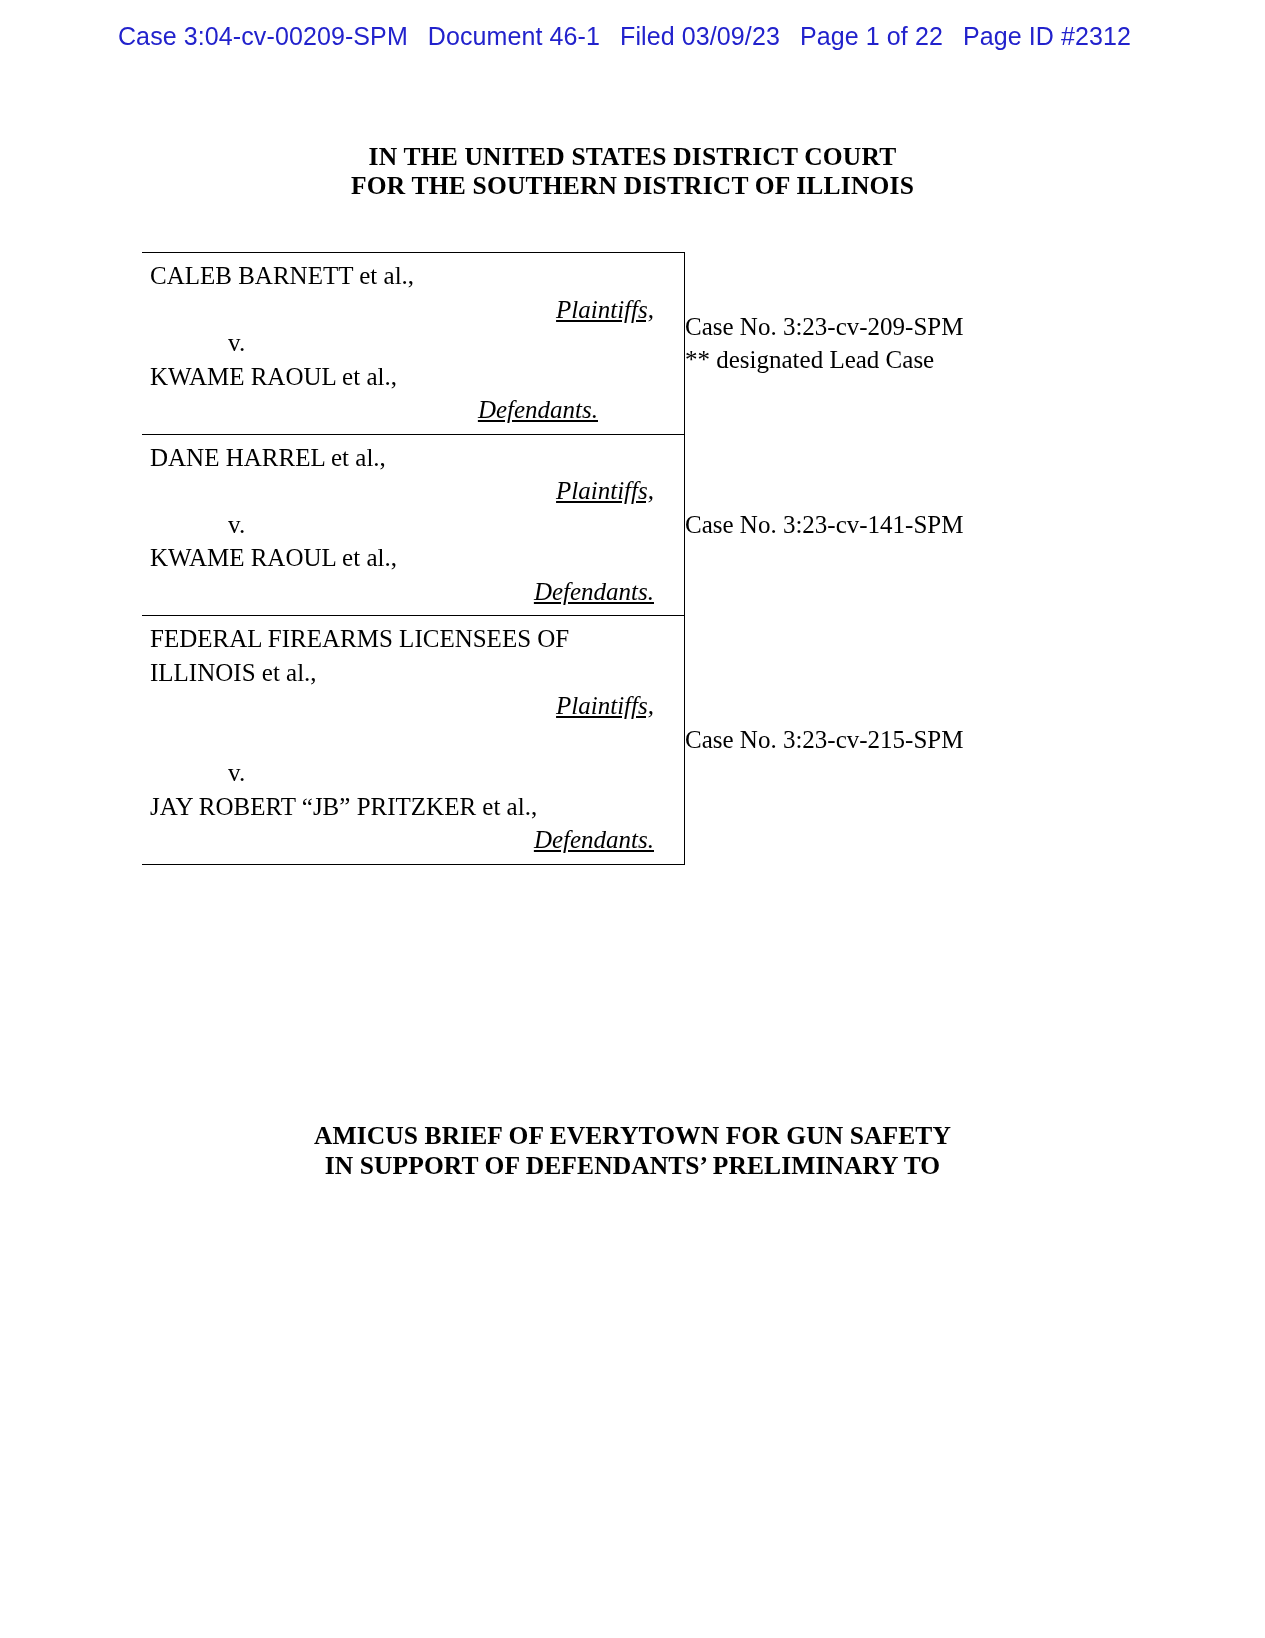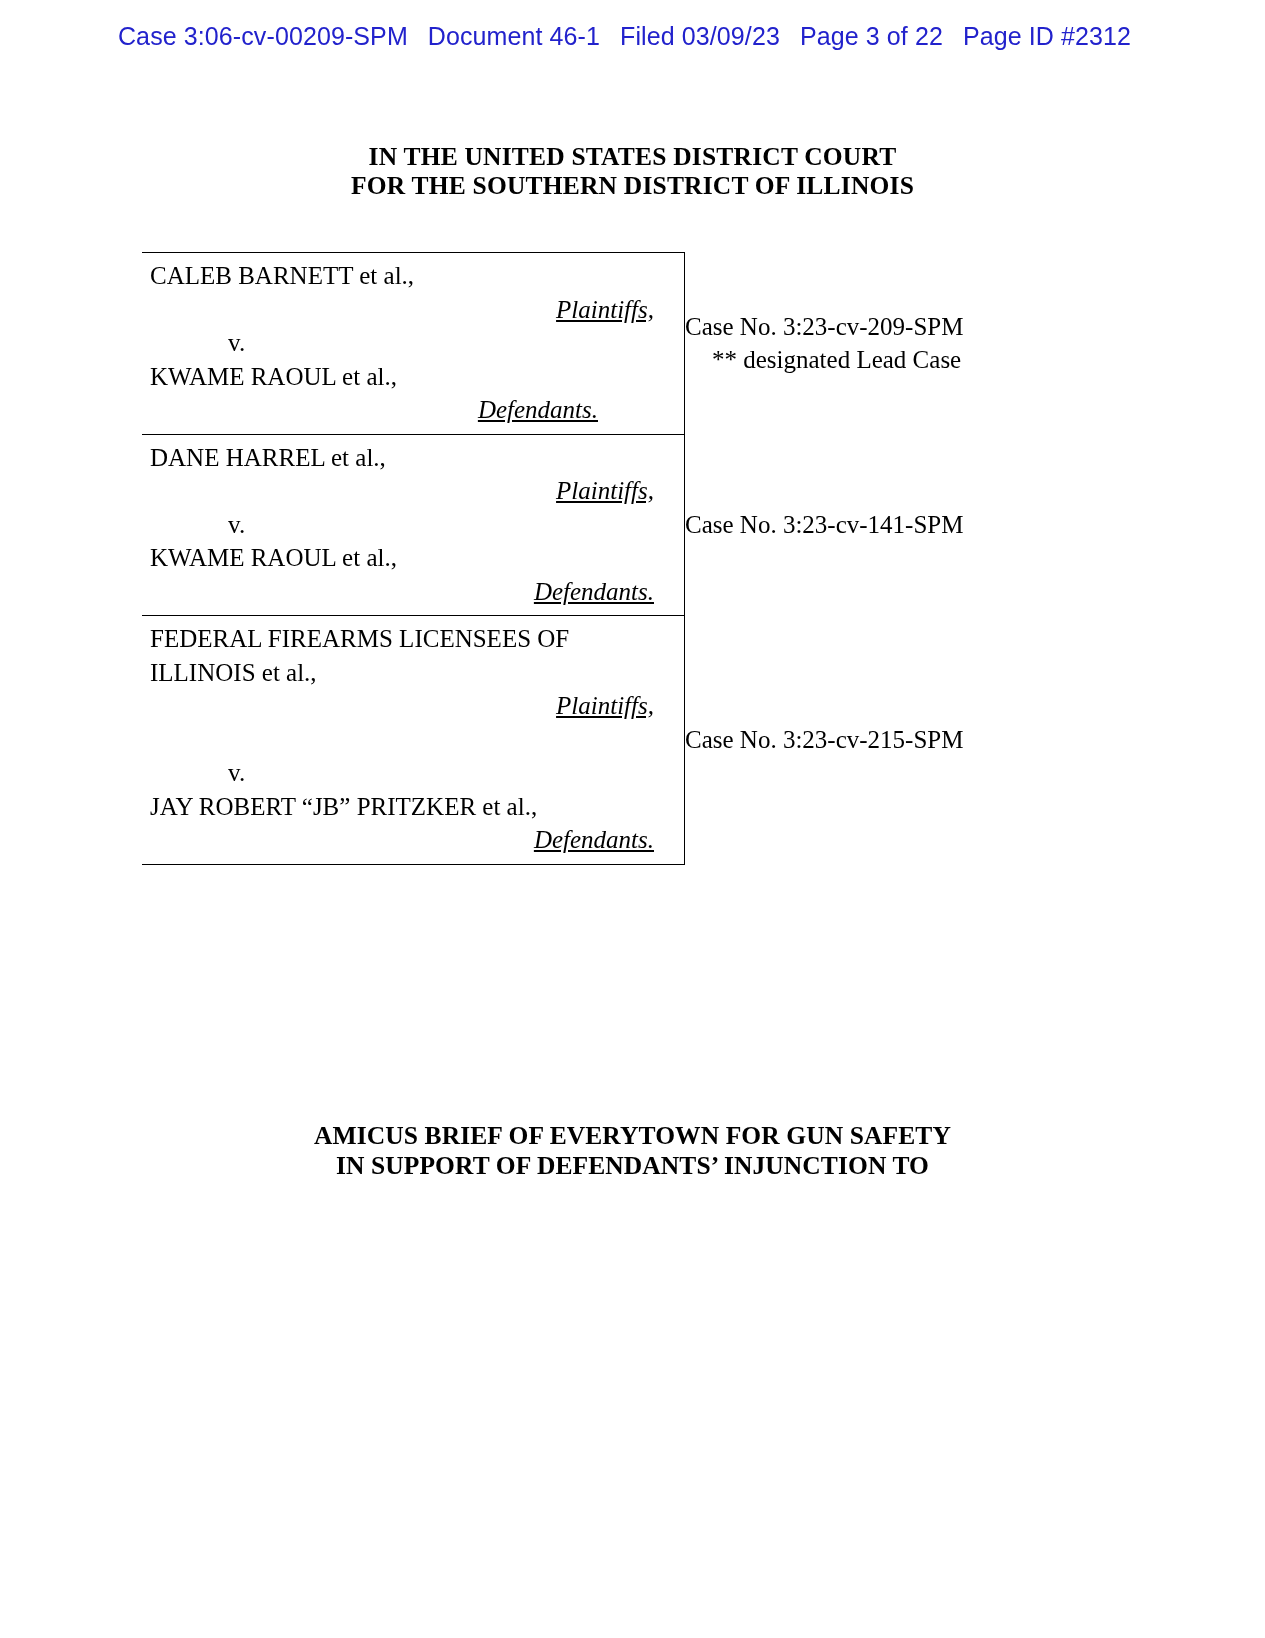--- a/index.html
+++ b/index.html
@@ -86,42 +86,42 @@
   .role-defendants {
     padding-right: 78px;
   }
   .vs {
     display: block;
     padding-left: 78px;
   }
   .spacer-line { display: block; height: 33.5px; }
 
   .case-no { white-space: nowrap; display: block; }
-  .lead-note { white-space: nowrap; display: block; margin-left: 27px; }
+  .lead-note { white-space: nowrap; display: block; }
 
   
   .brief-title {
     position: absolute;
     top: 1088px;
     left: 0;
     width: 1265px;
     text-align: center;
     font-weight: bold;
     font-size: 25.5px;
     line-height: 29.5px;
     letter-spacing: 0.1px;
     margin-top: 33px;
   }
   .brief-title div { white-space: nowrap; }
 </style>
 </head>
 <body>
 
 <div class="ecf-stamp">
-  <span class="seg">Case 3:06-cv-00209-SPM</span><span class="seg">Document 46-1</span><span class="seg">Filed 03/09/23</span><span class="seg">Page 3 of 22</span><span class="seg">Page ID #2312</span>
+  <span class="seg">Case 3:04-cv-00209-SPM</span><span class="seg">Document 46-1</span><span class="seg">Filed 03/09/23</span><span class="seg">Page 1 of 22</span><span class="seg">Page ID #2312</span>
 </div>
 
 <div class="court-heading">
   <div>IN THE UNITED STATES DISTRICT COURT</div>
   <div>FOR THE SOUTHERN DISTRICT OF ILLINOIS</div>
 </div>
 
 <table class="caption">
   <tbody>
 
@@ -165,14 +165,14 @@
       </td>
       <td class="casecol">
         <span class="case-no">Case No. 3:23-cv-215-SPM</span>
       </td>
     </tr>
   </tbody>
 </table>
 
 <div class="brief-title">
   <div>AMICUS BRIEF OF EVERYTOWN FOR GUN SAFETY</div>
-  <div>IN SUPPORT OF DEFENDANTS’ INJUNCTION TO</div>
+  <div>IN SUPPORT OF DEFENDANTS’ PRELIMINARY TO</div>
 </div>
 
 </body></html>

